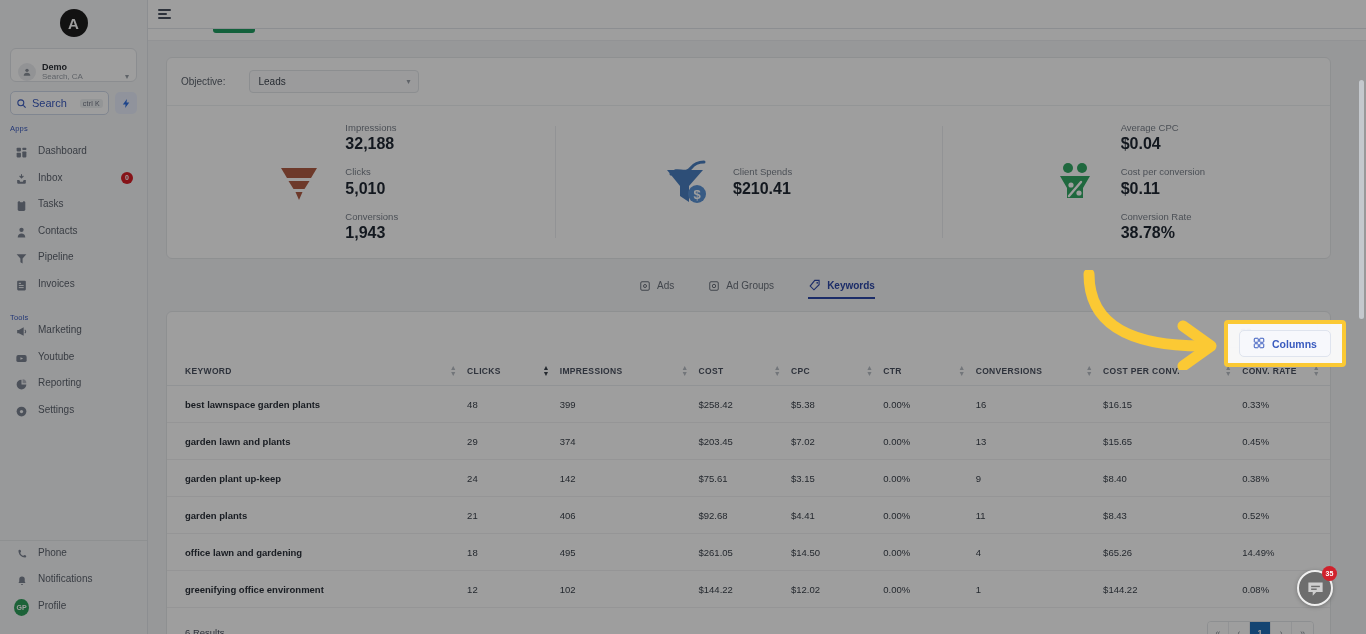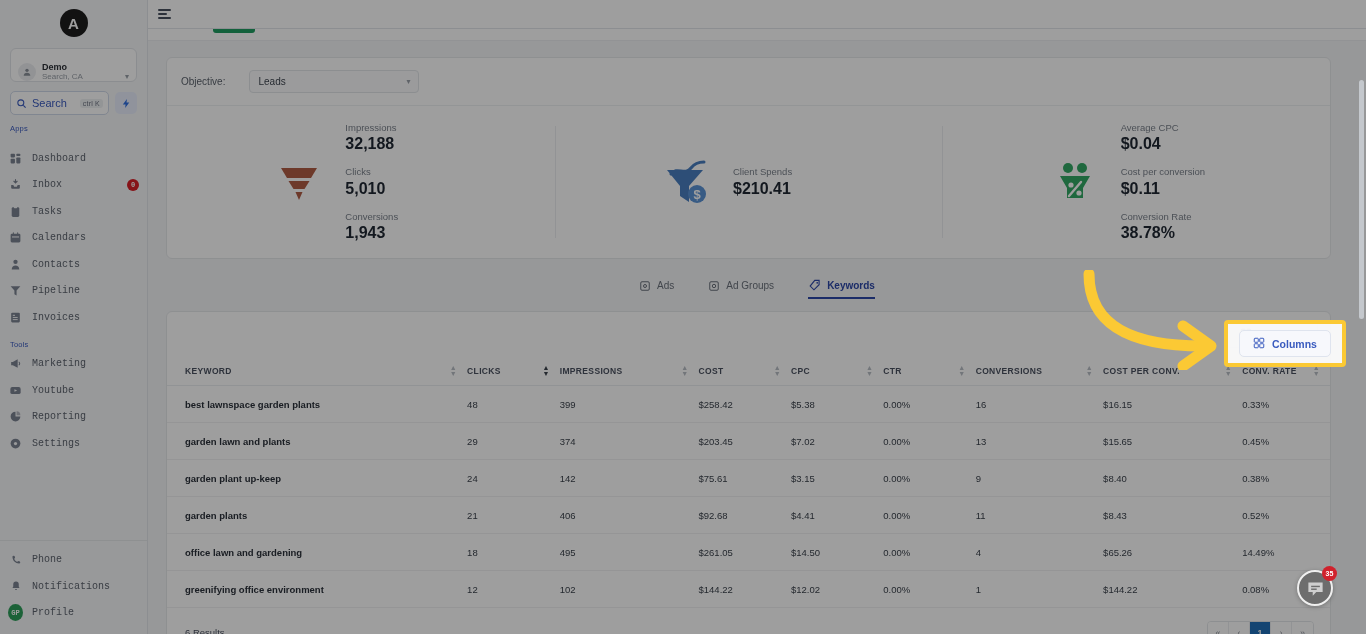--- a/index.html
+++ b/index.html
@@ -70,25 +70,24 @@
     width: 22px; height: 22px; border-radius: 5px; background:#e8eefc;
     display:flex; align-items:center; justify-content:center;
     color:#2f6fe0; font-size: 12px; flex:0 0 22px;
   }
 
   .navgroup-label {
     font-size: 7.5px; color: #3a5bbf; padding: 9px 0 2px 10px; letter-spacing:.2px;
   }
   .nav { display: flex; flex-direction: column; }
   .nav-item {
-    display: flex; align-items: center; gap: 9px;
-    height: 26.5px; padding: 0 8px;
+    display: flex; gap: 9px;
+    height: 26.5px; padding: 0 14px;
     font-size: 10px; color: #5d646e;
     position: relative;
-    font-family: Liberation Mono, monospace;
   }
   .nav-item .nic {
     width: 15px; height: 15px; flex: 0 0 15px;
     display:flex; align-items:center; justify-content:center;
     color:#7b8391;
   }
   .nav-item .nlabel { flex: 1; }
   .badge-dot {
     background: #d81f28; color:#fff; font-size: 7px;
     min-width: 12px; height: 12px; border-radius: 50%;
@@ -343,31 +342,20 @@
         <span class="badge-dot">0</span>
       </div>
       <div class="nav-item">
         <span class="nic">
             <svg width="13" height="13" viewBox="0 0 24 24" fill="currentColor">
               <rect x="5" y="4" width="14" height="18" rx="2.5"></rect>
               <rect x="9" y="2" width="6" height="4" rx="1.2" fill="#f6f7f9"></rect>
             </svg>
           </span>
         <span class="nlabel">Tasks</span>
-      </div>
-      <div class="nav-item">
-        <span class="nic">
-            <svg width="13" height="13" viewBox="0 0 24 24" fill="currentColor">
-              <rect x="3" y="5" width="18" height="16" rx="2.5"></rect>
-              <rect x="5.5" y="10" width="13" height="2" fill="#f6f7f9"></rect>
-              <rect x="7" y="2.5" width="2" height="4" rx="1"></rect>
-              <rect x="15" y="2.5" width="2" height="4" rx="1"></rect>
-            </svg>
-          </span>
-        <span class="nlabel">Calendars</span>
       </div>
       <div class="nav-item">
         <span class="nic">
             <svg width="13" height="13" viewBox="0 0 24 24" fill="currentColor">
               <circle cx="12" cy="7" r="4"></circle>
               <path d="M5 21c0-4 3.2-7 7-7s7 3 7 7z"></path>
             </svg>
           </span>
         <span class="nlabel">Contacts</span>
       </div>

